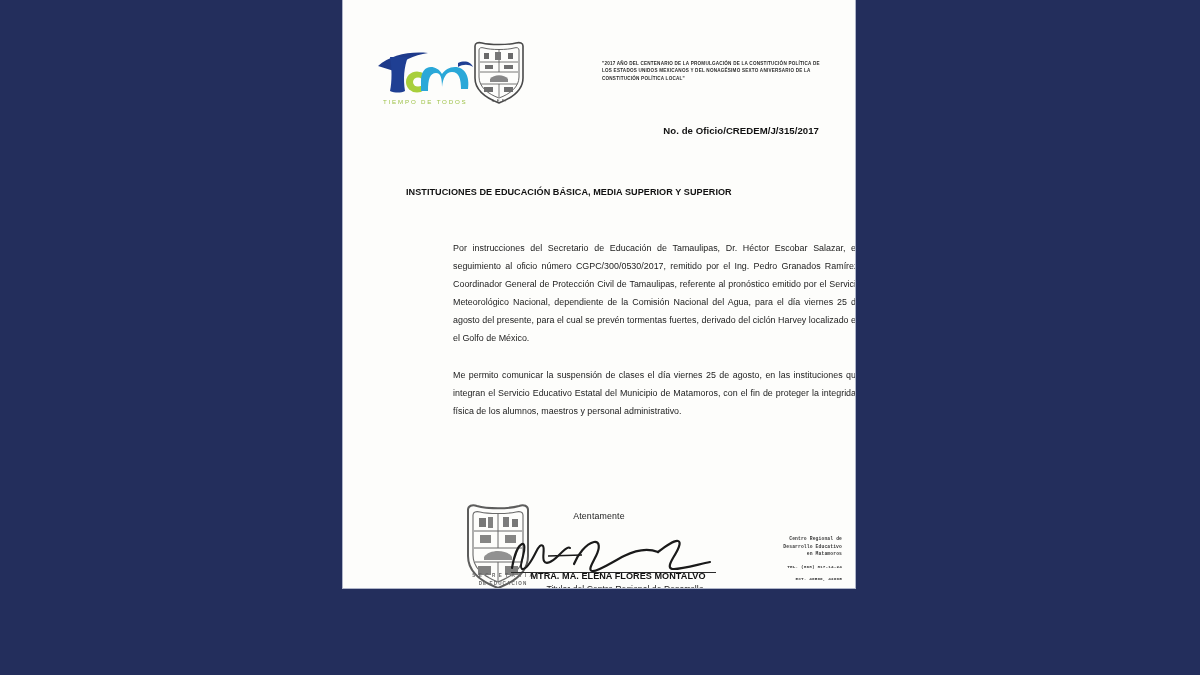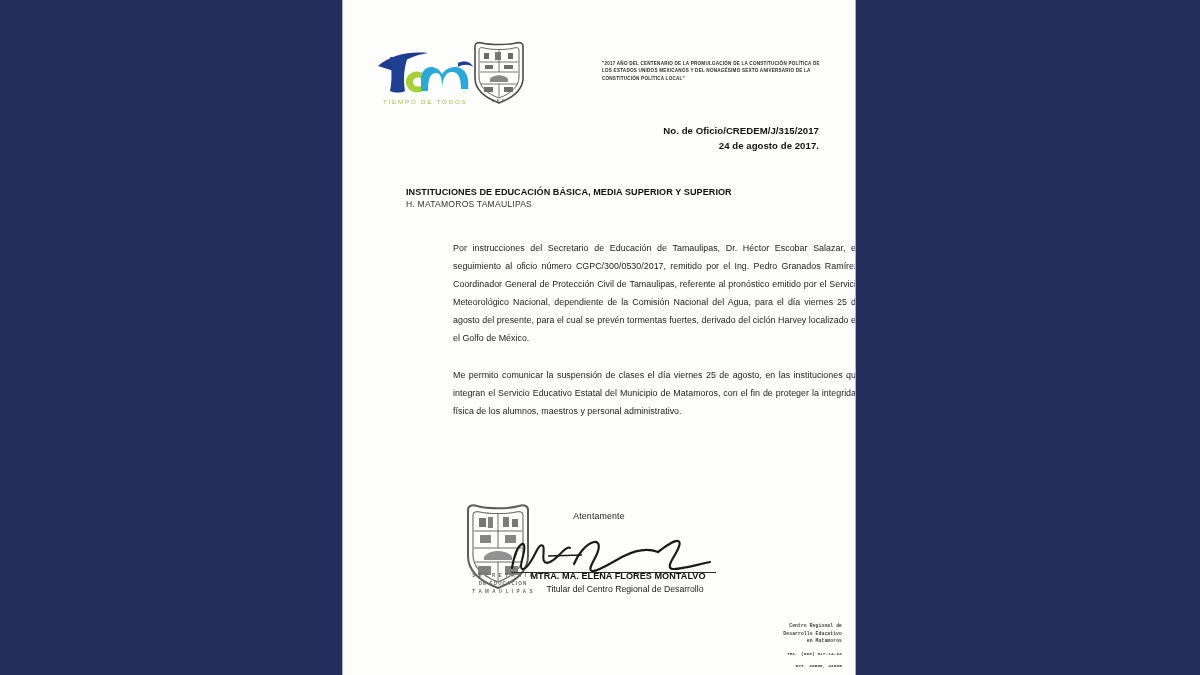--- a/index.html
+++ b/index.html
@@ -7,21 +7,21 @@
     width:1200px; height:675px; overflow:hidden;
     background:#232e5c;
     font-family:"Liberation Sans", sans-serif;
   }
   #stage {
     position:relative; width:1200px; height:675px;
     background:#232e5c;
   }
   
   #sheet {
-    position:absolute; left:343px; top:0; width:512px; height:675px;
+    position:absolute; left:343px; top:0; width:512px; height:588px;
     background:#fdfdfb;
     box-shadow:0 0 0 1px rgba(200,205,220,.85);
     overflow:hidden;
   }
   
   .hdr {
     position:absolute; left:0; top:38px; width:100%;
     height:80px;
   }
   .logo-tam {
@@ -165,26 +165,24 @@
           <rect x="34" y="47" width="9" height="5" fill="#6f6f6f"></rect>
           <text x="29" y="62" text-anchor="middle" font-family="Liberation Sans, sans-serif" font-size="4.2" letter-spacing=".6" fill="#444">S.E.P.</text>
         </svg>
       </div>
 
       <div class="legend">"2017 AÑO DEL CENTENARIO DE LA PROMULGACIÓN DE LA CONSTITUCIÓN POLÍTICA DE LOS ESTADOS UNIDOS MEXICANOS Y DEL NONAGÉSIMO SEXTO ANIVERSARIO DE LA CONSTITUCIÓN POLÍTICA LOCAL"</div>
     </div>
 
     <div class="oficio">
       <div>No. de Oficio/CREDEM/J/315/2017</div>
-      <div>24 de agosto de 2017.</div>
     </div>
 
     <div class="recipient">
       <div class="r1">INSTITUCIONES DE EDUCACIÓN BÁSICA, MEDIA SUPERIOR Y SUPERIOR</div>
-      <div class="r2">H. MATAMOROS TAMAULIPAS</div>
     </div>
 
     <div class="body-block">
       <p>Por instrucciones del Secretario de Educación de Tamaulipas, Dr. Héctor Escobar Salazar, en seguimiento al oficio número CGPC/300/0530/2017, remitido por el Ing. Pedro Granados Ramírez, Coordinador General de Protección Civil de Tamaulipas, referente al pronóstico emitido por el Servicio Meteorológico Nacional, dependiente de la Comisión Nacional del Agua, para el día viernes 25 de agosto del presente, para el cual se prevén tormentas fuertes, derivado del ciclón Harvey localizado en el Golfo de México.</p>
       <p class="last">Me permito comunicar la suspensión de clases el día viernes 25 de agosto, en las instituciones que integran el Servicio Educativo Estatal del Municipio de Matamoros, con el fin de proteger la integridad física de los alumnos, maestros y personal administrativo.</p>
     </div>
 
 
     <div class="sign-wrap">
 

